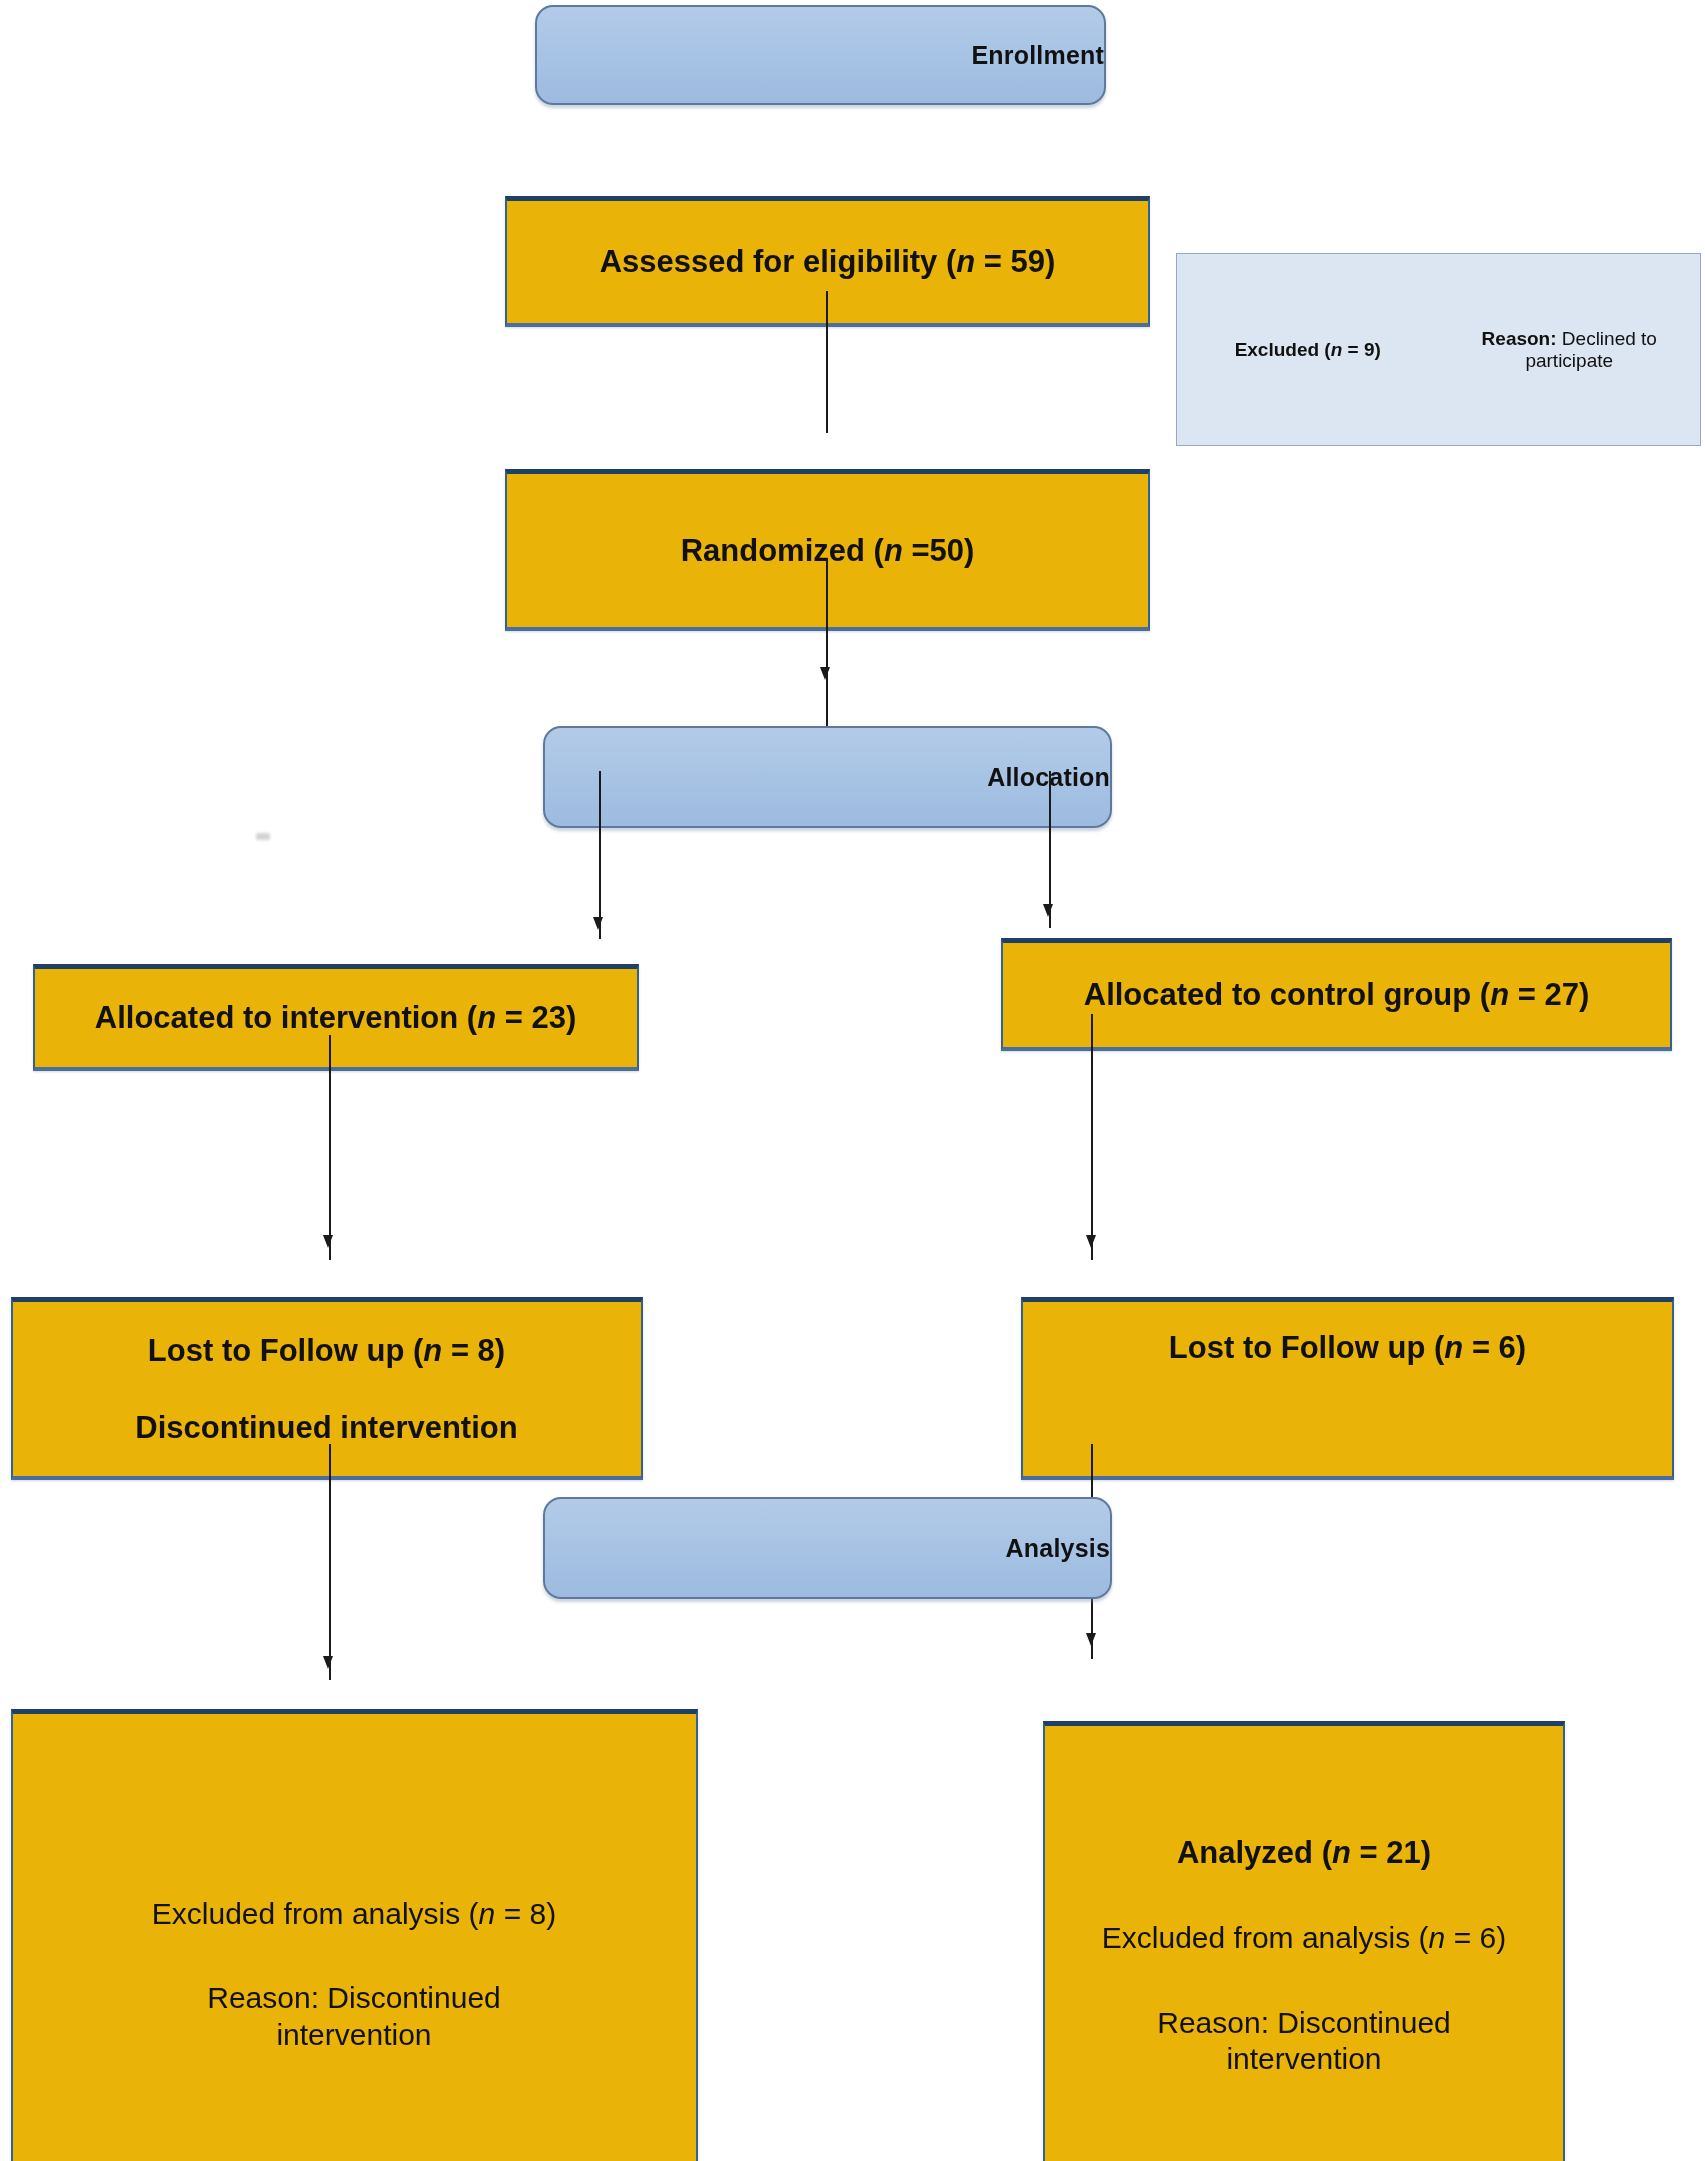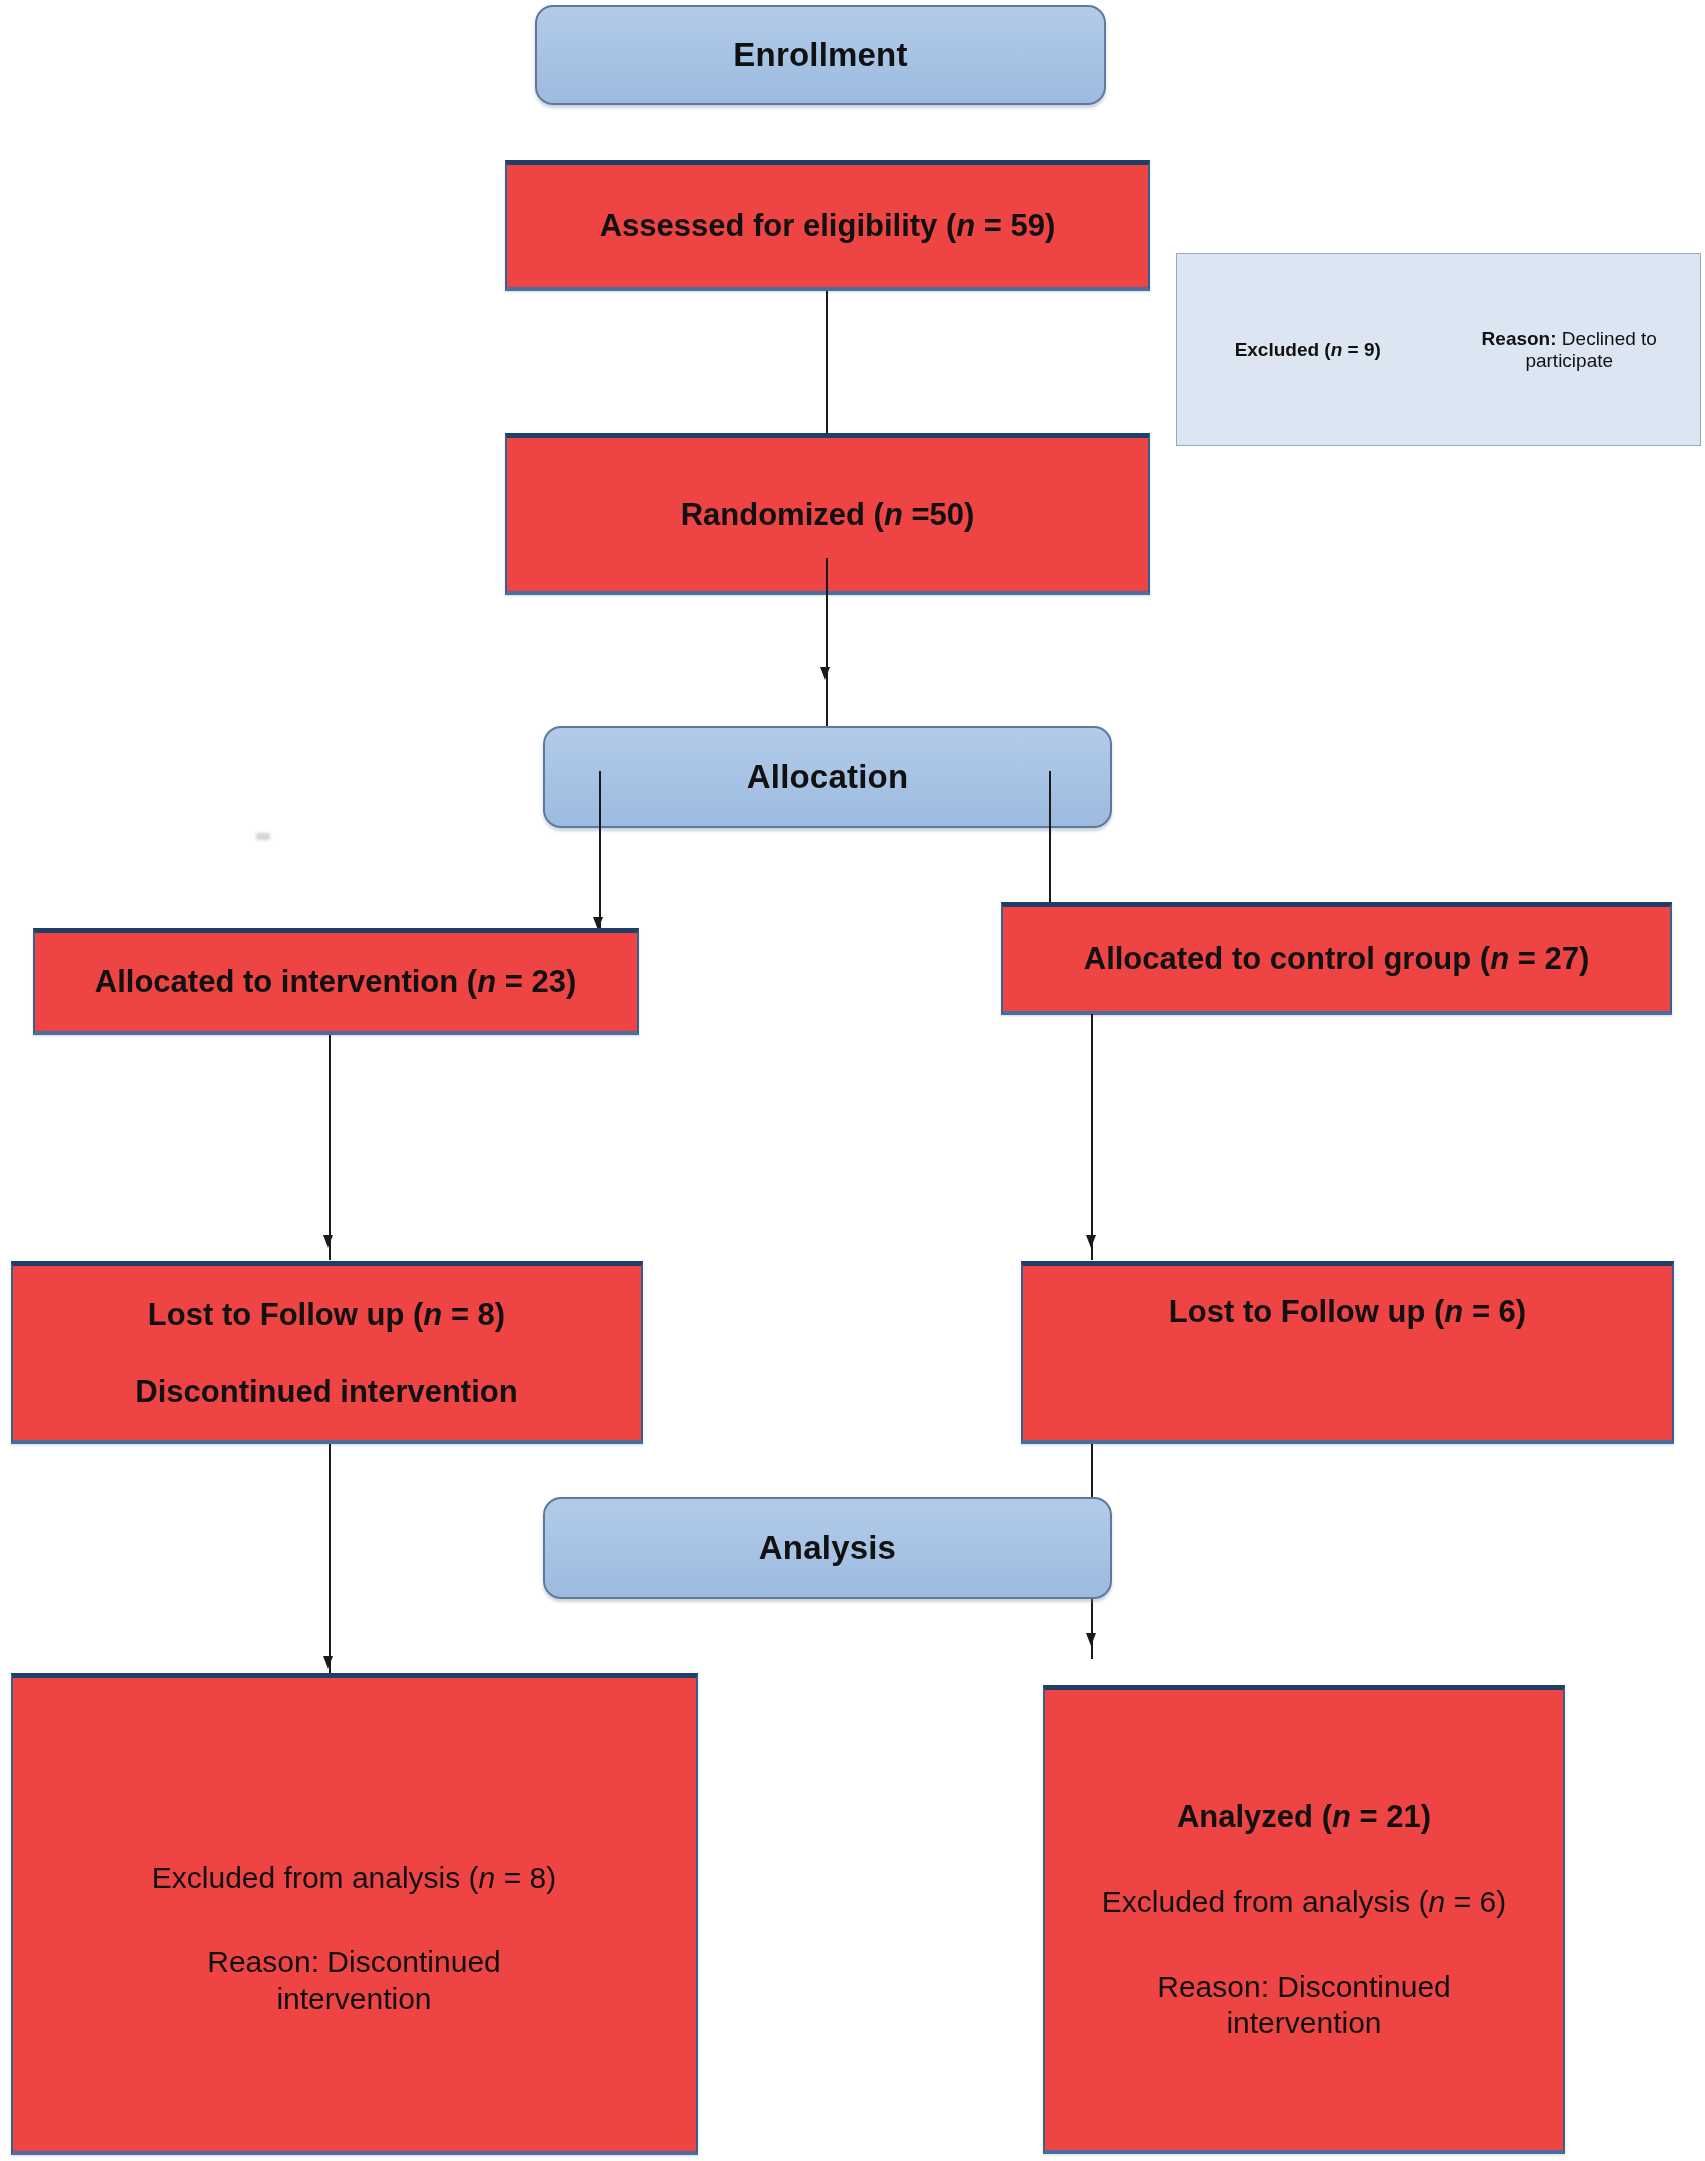--- a/index.html
+++ b/index.html
@@ -23,28 +23,29 @@
 
   
   .box {
     position: absolute;
     box-sizing: border-box;
     display: flex;
     flex-direction: column;
     align-items: center;
     justify-content: center;
     text-align: center;
-    background: #ef4444;
+    background: #eab308;
     border: 2.1px solid #36618e;
     border-top-color: #1f3f66;
     border-top-width: 5.8px;
     border-bottom-color: #4a6f9e;
     border-bottom-width: 4.7px;
     box-shadow: 0 1.6px 2.1px rgba(120,140,165,0.30);
     line-height: 1.22;
+    margin-top: 36px;
   }
 
   
   .stage {
     position: absolute;
     box-sizing: border-box;
     display: flex;
     align-items: center;
     justify-content: center;
     text-align: center;
@@ -66,21 +67,21 @@
     text-align: center;
     background: #dce5f2;
     border: 1.6px solid #93a9c6;
     box-shadow: none;
   }
 
   .ln { display: block; width: 100%; }
   .sp { display: block; }
 
   
-  .t-stage   { font-size: 33px; }
+  .t-stage   { font-size: 25px; justify-content: flex-end; }
   .t-main    { font-size: 31px; font-weight: bold; }
   .t-main-r  { font-size: 30px; font-weight: normal; }
   .t-note    { font-size: 19px; font-weight: bold; }
   .t-note-r  { font-size: 19px; font-weight: normal; margin-top: 8px; }
 
   .gap-sm { height: 24px; }
   .gap-md { height: 39px; }
   .gap-lg { height: 48px; }
 
   em.n { font-style: italic; font-weight: inherit; }

